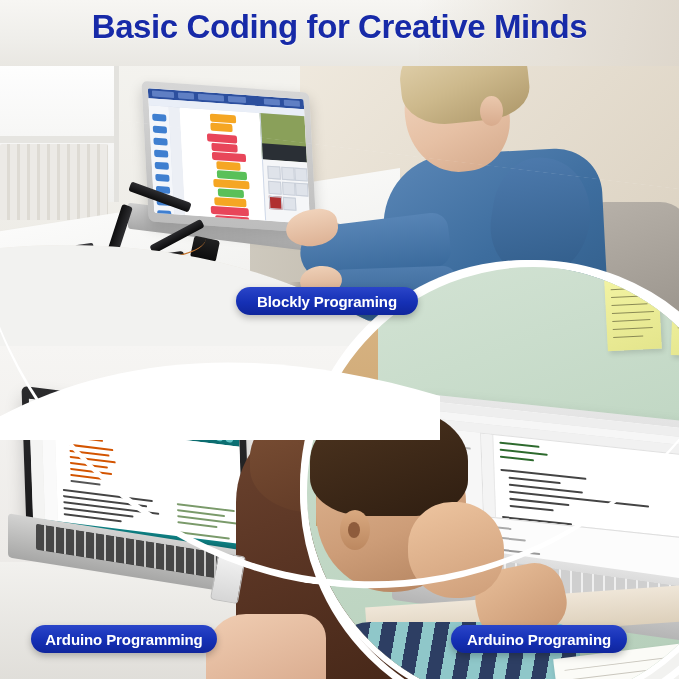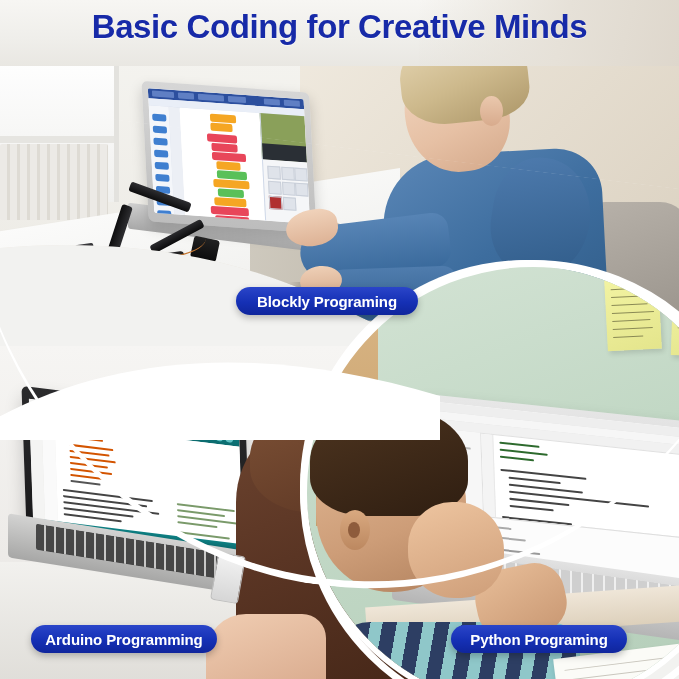--- a/index.html
+++ b/index.html
@@ -483,15 +483,15 @@
   <div class="divider" id="divider-top"></div>
   <div class="divider" id="divider-circle"></div>
 
   <div id="title-band">
     <div class="wall-soft"></div>
   </div>
   <div id="page-title">Basic Coding for Creative Minds</div>
 
   <div class="badge" id="badge-arduino">Arduino Programming</div>
   <div class="badge" id="badge-blockly">Blockly Programing</div>
-  <div class="badge" id="badge-python">Python Programing</div>
+  <div class="badge" id="badge-python">Arduino Programing</div>
 
 </div>
 
 </body></html>

